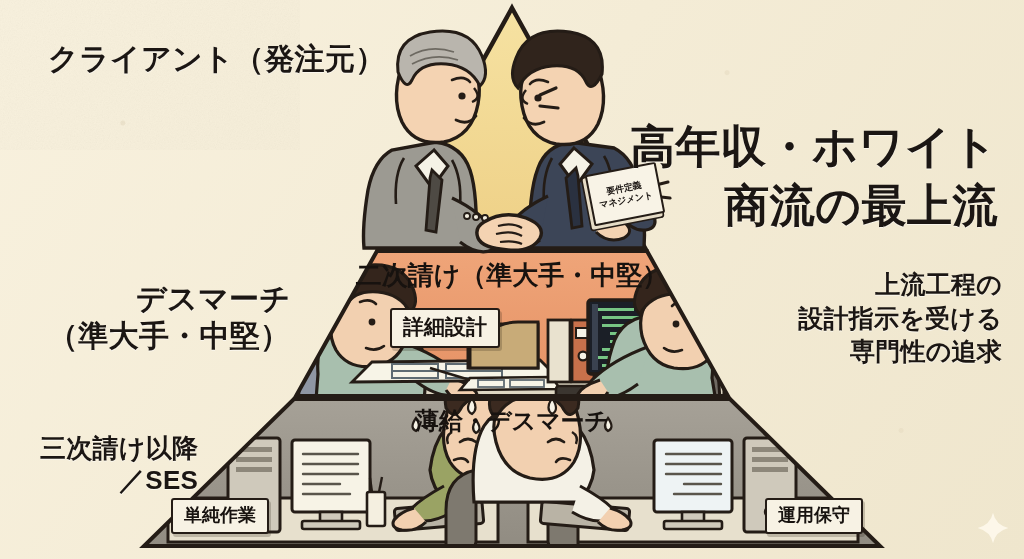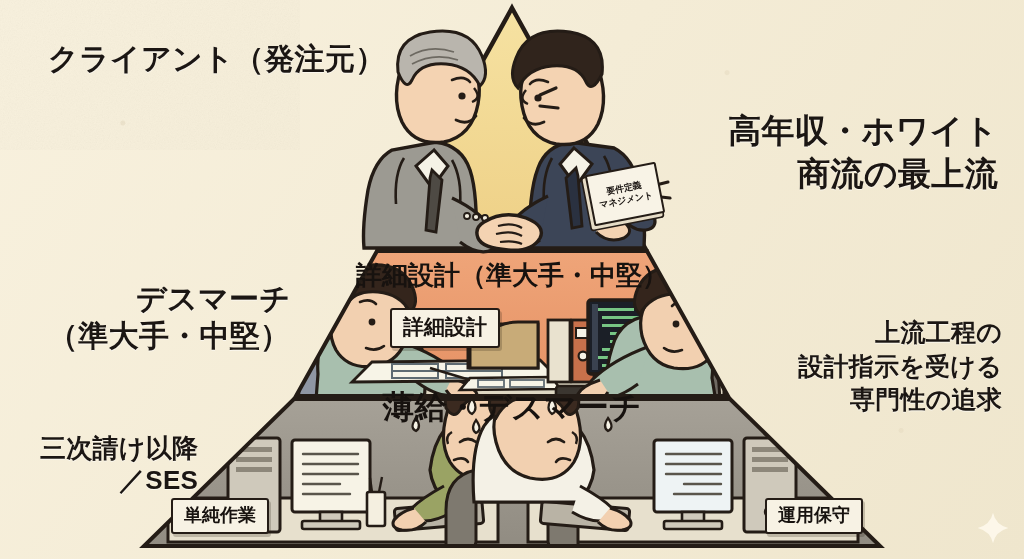--- a/index.html
+++ b/index.html
@@ -40,34 +40,34 @@
     text-shadow:0 1px 0 rgba(255,255,255,.55);
   }
   .lbl-left{text-align:right;}
   .lbl-right{text-align:right;}
 
   #lbl-client{left:48px;  top:40px;  font-size:30px;}
   #lbl-prime{ left:48px;  top:150px; font-size:30px;}
   #lbl-second{left:48px;  top:280px; font-size:30px;}
   #lbl-third{ left:40px;  top:432px; font-size:26px;}
 
-  #lbl-top-right{right:26px;top:110px;font-size:33px;line-height:1.30;}
-  #lbl-mid-right{right:22px;top:268px;font-size:25px;line-height:1.34;margin-top:48px;}
+  #lbl-top-right{right:26px;top:118px;font-size:45px;line-height:1.30;}
+  #lbl-mid-right{right:22px;top:268px;font-size:25px;line-height:1.34;}
 
   
   .band-lbl{
     position:absolute;
     color:#17120f;
     font-weight:700;
     text-align:center;
     width:100%;
     left:0;
   }
   #band-second{top:258px;font-size:26px;}
-  #band-bottom{top:386px;font-size:32px;}
+  #band-bottom{top:405px;font-size:24px;}
 
   
   .chip{
     position:absolute;
     background:#f7f2e4;
     border:2.5px solid #241c16;
     border-radius:3px;
     color:#17120f;
     font-weight:700;
     padding:3px 11px 5px;
@@ -343,21 +343,21 @@
         <line x1="652" y1="196" x2="670" y2="198"></line>
       </g>
     </g>
   </svg>
 
   <div id="doc-note">
     <span>要件定義</span>
     <span>マネジメント</span>
   </div>
 
-  <div class="band-lbl" id="band-second">詳細設計（準大手・中堅）</div>
+  <div class="band-lbl" id="band-second">二次請け（準大手・中堅）</div>
   <div class="band-lbl" id="band-bottom">薄給・デスマーチ</div>
 
   <div class="chip" id="chip-detail">詳細設計</div>
   <div class="chip" id="chip-simple">単純作業</div>
   <div class="chip" id="chip-ops">運用保守</div>
 
   <div class="lbl lbl-left" id="lbl-client">クライアント（発注元）</div>
   <div class="lbl lbl-left" id="lbl-second">デスマーチ
 （準大手・中堅）</div>
   <div class="lbl lbl-left" id="lbl-third">三次請け以降

